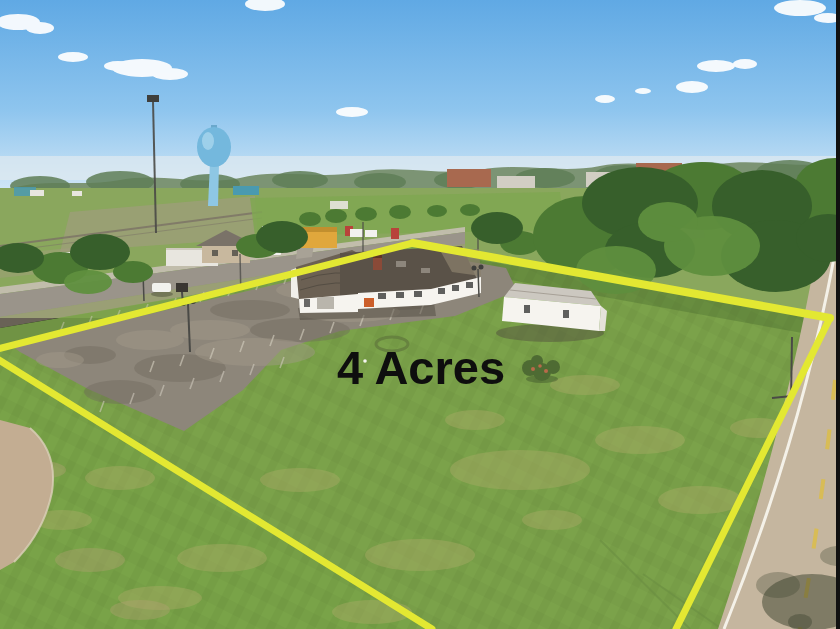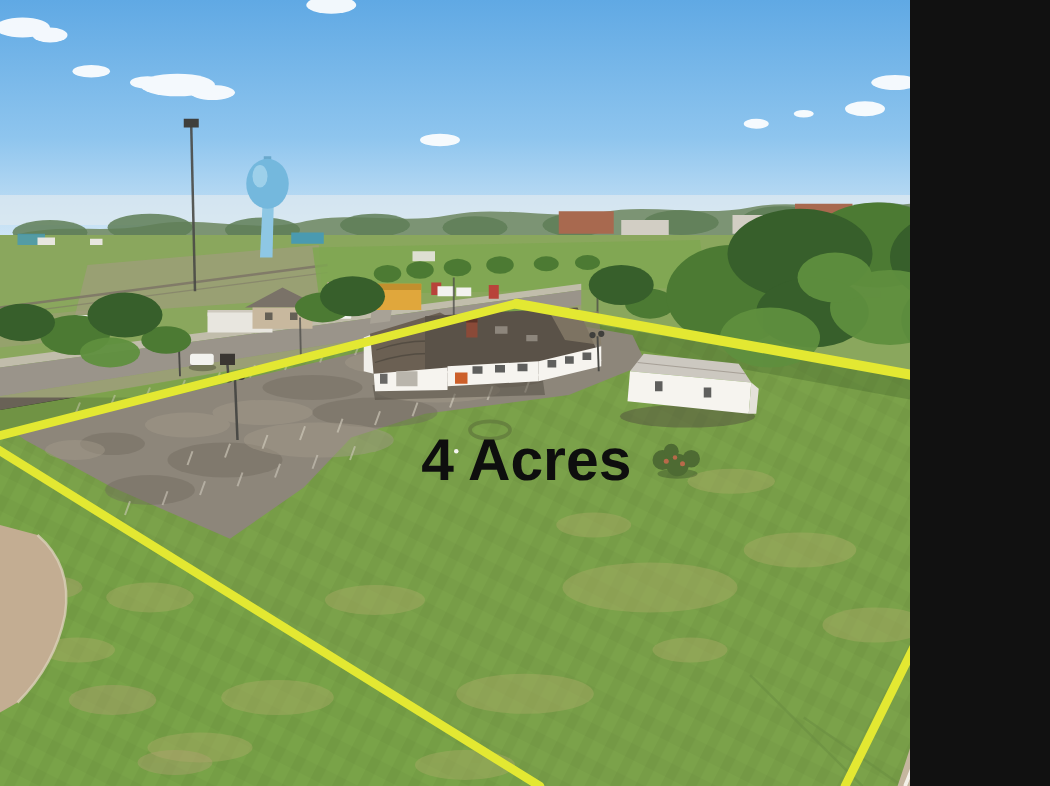--- a/index.html
+++ b/index.html
@@ -1,16 +1,16 @@
 <!DOCTYPE html>
 <html><head>
 <meta charset="utf-8">
 <style>
   html,body{margin:0;padding:0;background:#111;}
-  .stage{width:728px;height:629px;position:relative;overflow:hidden;}
+  .stage{width:836px;height:629px;position:relative;overflow:hidden;}
   .stage svg{display:block;}
   .acre-label{
     font-family:"Liberation Sans", sans-serif;
     font-weight:700;
     font-size:47px;
     letter-spacing:0px;
   }
 </style>
 </head>
 <body>

